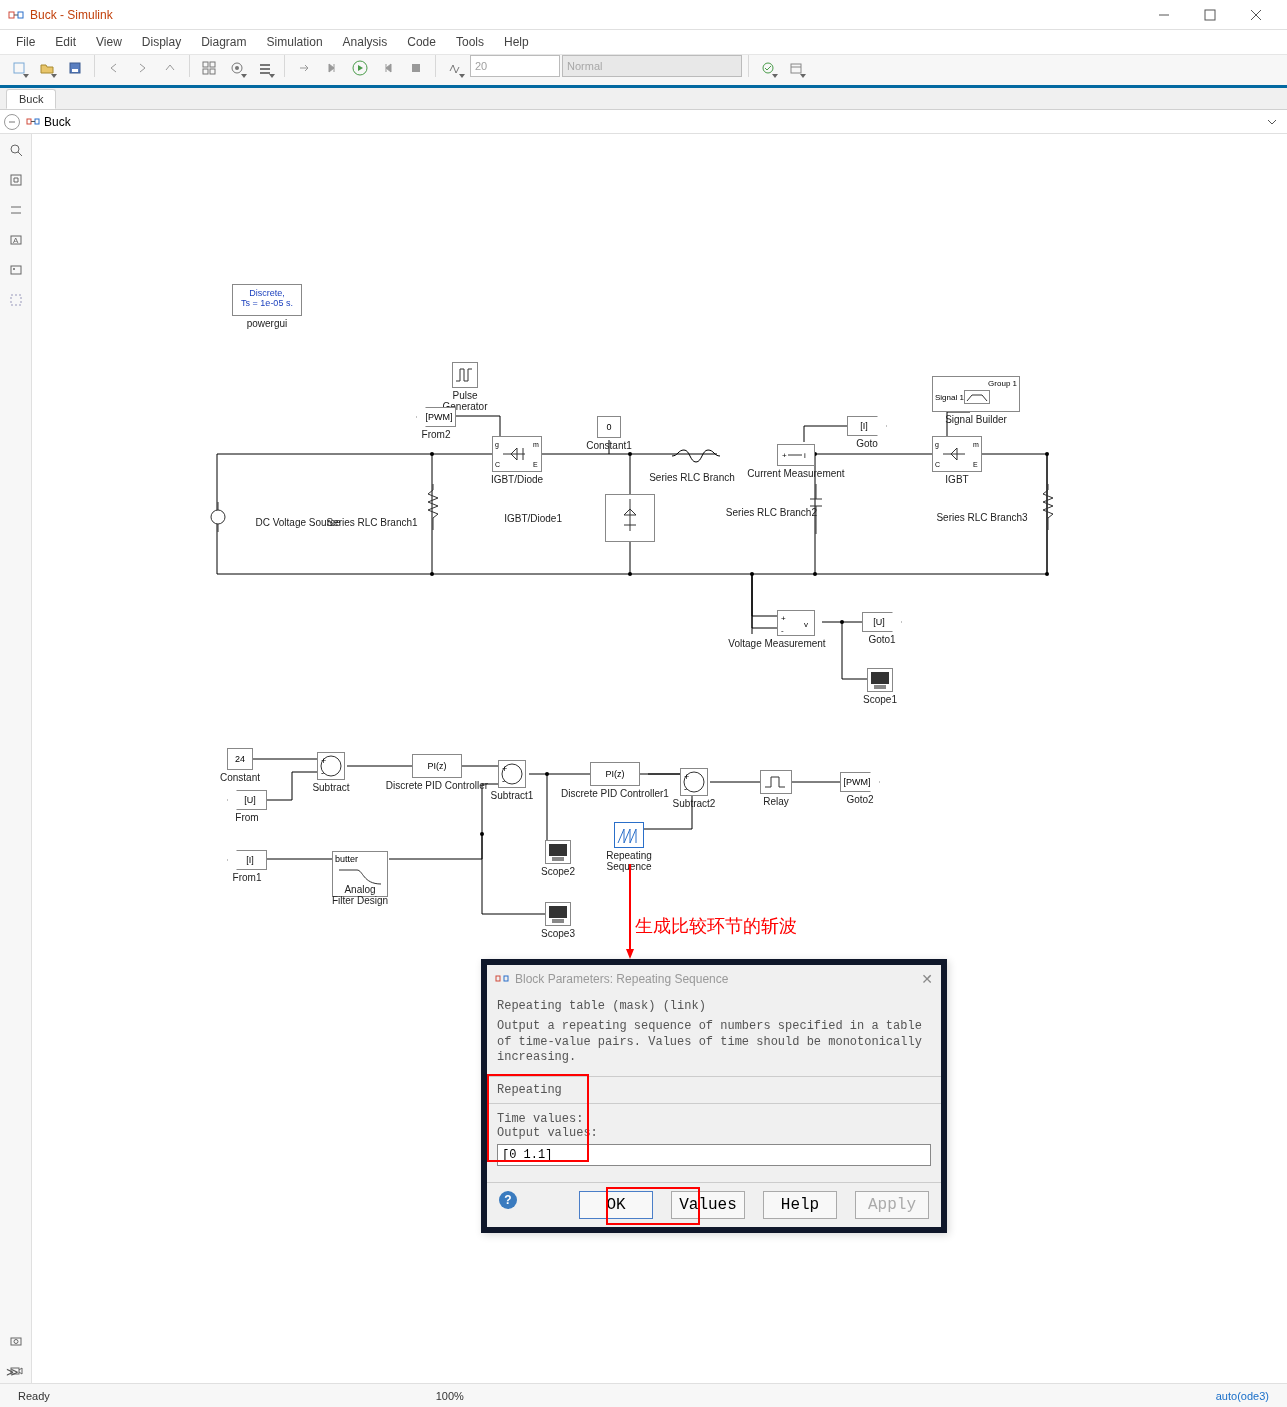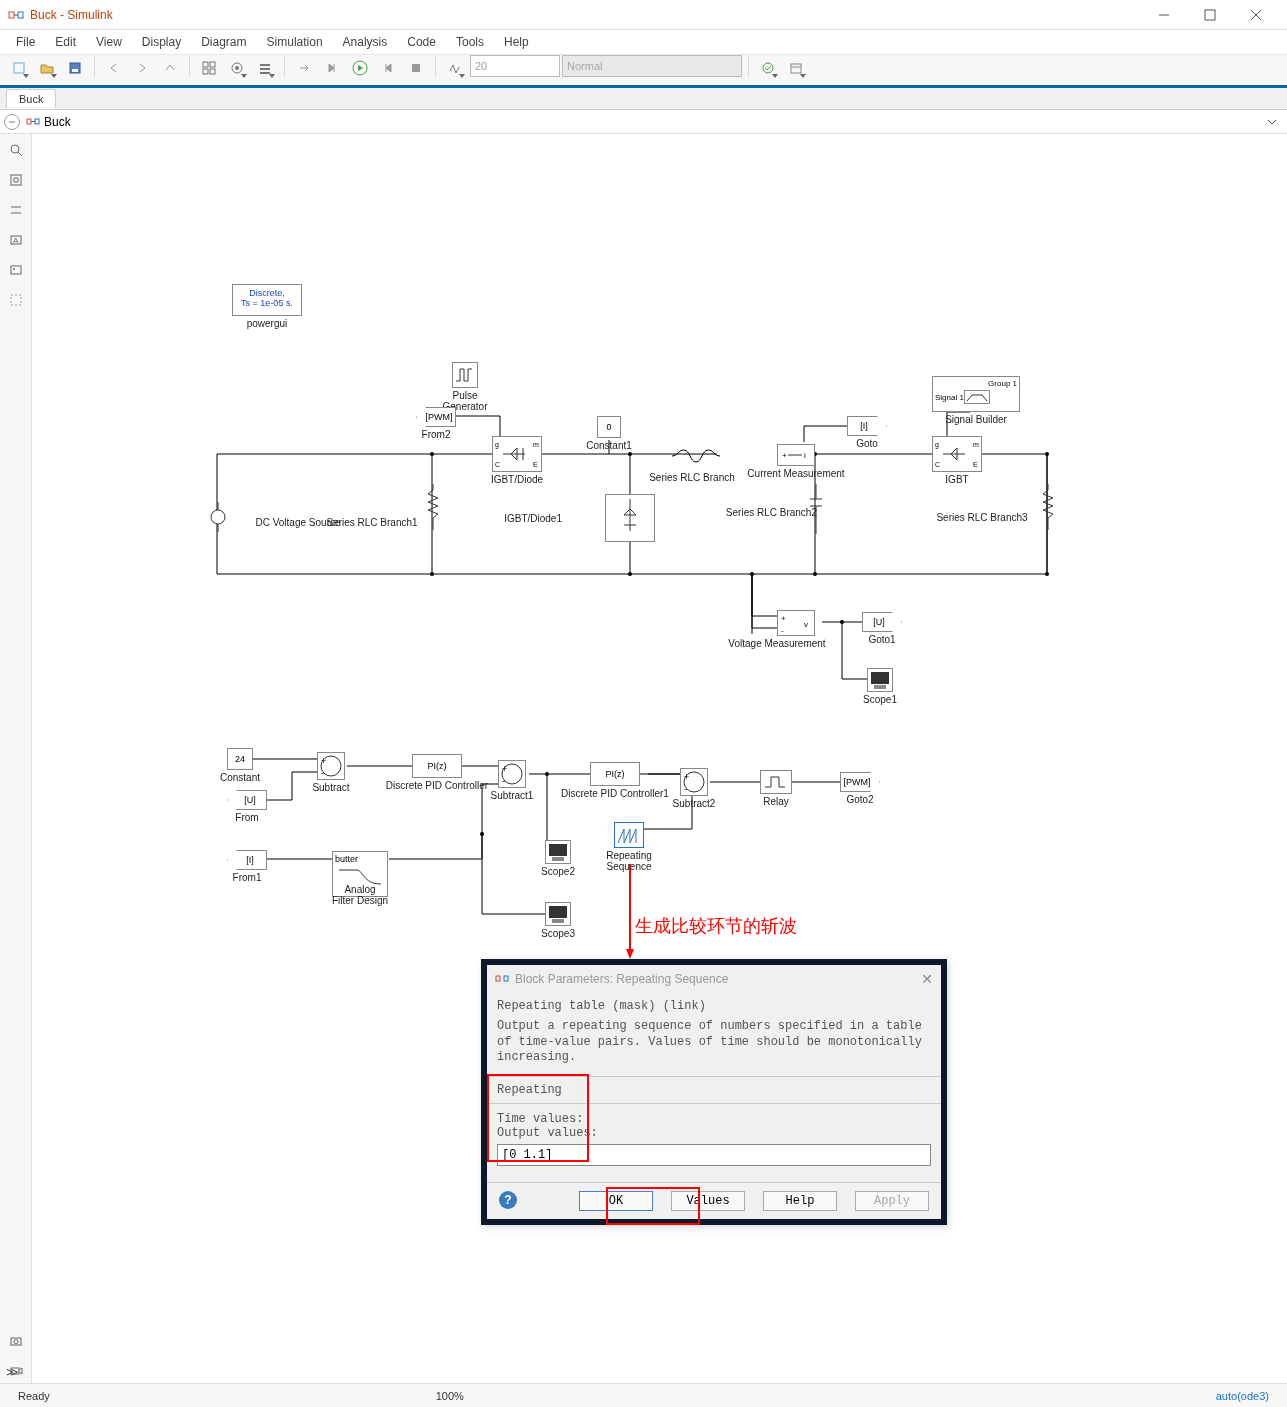--- a/index.html
+++ b/index.html
@@ -48,21 +48,21 @@
 .redbox { position: absolute; border: 2px solid #ff0000; }
 .redarrow { position: absolute; }
 
 .dialog { position: absolute; background: #f0f0f0; border: 6px solid #0f172a; box-shadow: 2px 2px 8px rgba(0,0,0,0.15); }
 .dialog .dtitle { height: 28px; display: flex; align-items: center; padding: 0 8px; color: #999; font-size: 12px; }
 .dialog .dtitle .dicon { width: 14px; height: 14px; margin-right: 6px; }
 .dialog .dclose { margin-left: auto; color: #888; font-size: 14px; }
 .dialog .dbody { padding: 6px 10px; font-family: "Courier New", monospace; font-size: 12px; color: #555; }
 .dialog .dinput { width: 100%; height: 22px; border: 1px solid #888; background: #fff; padding: 0 4px; font-family: inherit; font-size: 12px; margin: 4px 0 10px 0; }
 .dialog .dbtns { display: flex; gap: 18px; justify-content: flex-end; padding: 8px 12px; }
-.dialog .dbtn { width: 74px; height: 20px; border: 1px solid #aaa; background: #f8f8f8; font-size: 12px; display: flex; align-items: center; justify-content: center; font-family: "Courier New", monospace; }
+.dialog .dbtn { width: 74px; height: 28px; border: 1px solid #aaa; background: #f8f8f8; font-size: 16px; display: flex; align-items: center; justify-content: center; font-family: "Courier New", monospace; }
 .dialog .dbtn.primary { border: 1px solid #4a7ec8; }
 .dialog .dbtn.disabled { color: #aaa; }
 .dialog .helpicon { width: 18px; height: 18px; border-radius: 50%; background: #3a7bbf; color: #fff; display: flex; align-items: center; justify-content: center; font-size: 12px; font-weight: bold; margin-right: auto; }
 
 .statusbar { position: absolute; left: 0; right: 0; bottom: 0; height: 24px; background: #f7f7f7; border-top: 1px solid #e0e0e0; display: flex; align-items: center; padding: 0 8px; font-size: 11px; color: #333; }
 .statusbar .scell { padding: 0 10px; }
 .statusbar .sright { margin-left: auto; color: #1a6fc9; cursor: pointer; }
 .expander { position: absolute; left: 6px; bottom: 28px; color: #555; }
 
 .gototag { position:absolute; width:40px; height:20px; border:1px solid #888; background:#fff; font-size:9px; display:flex; align-items:center; justify-content:center; }

